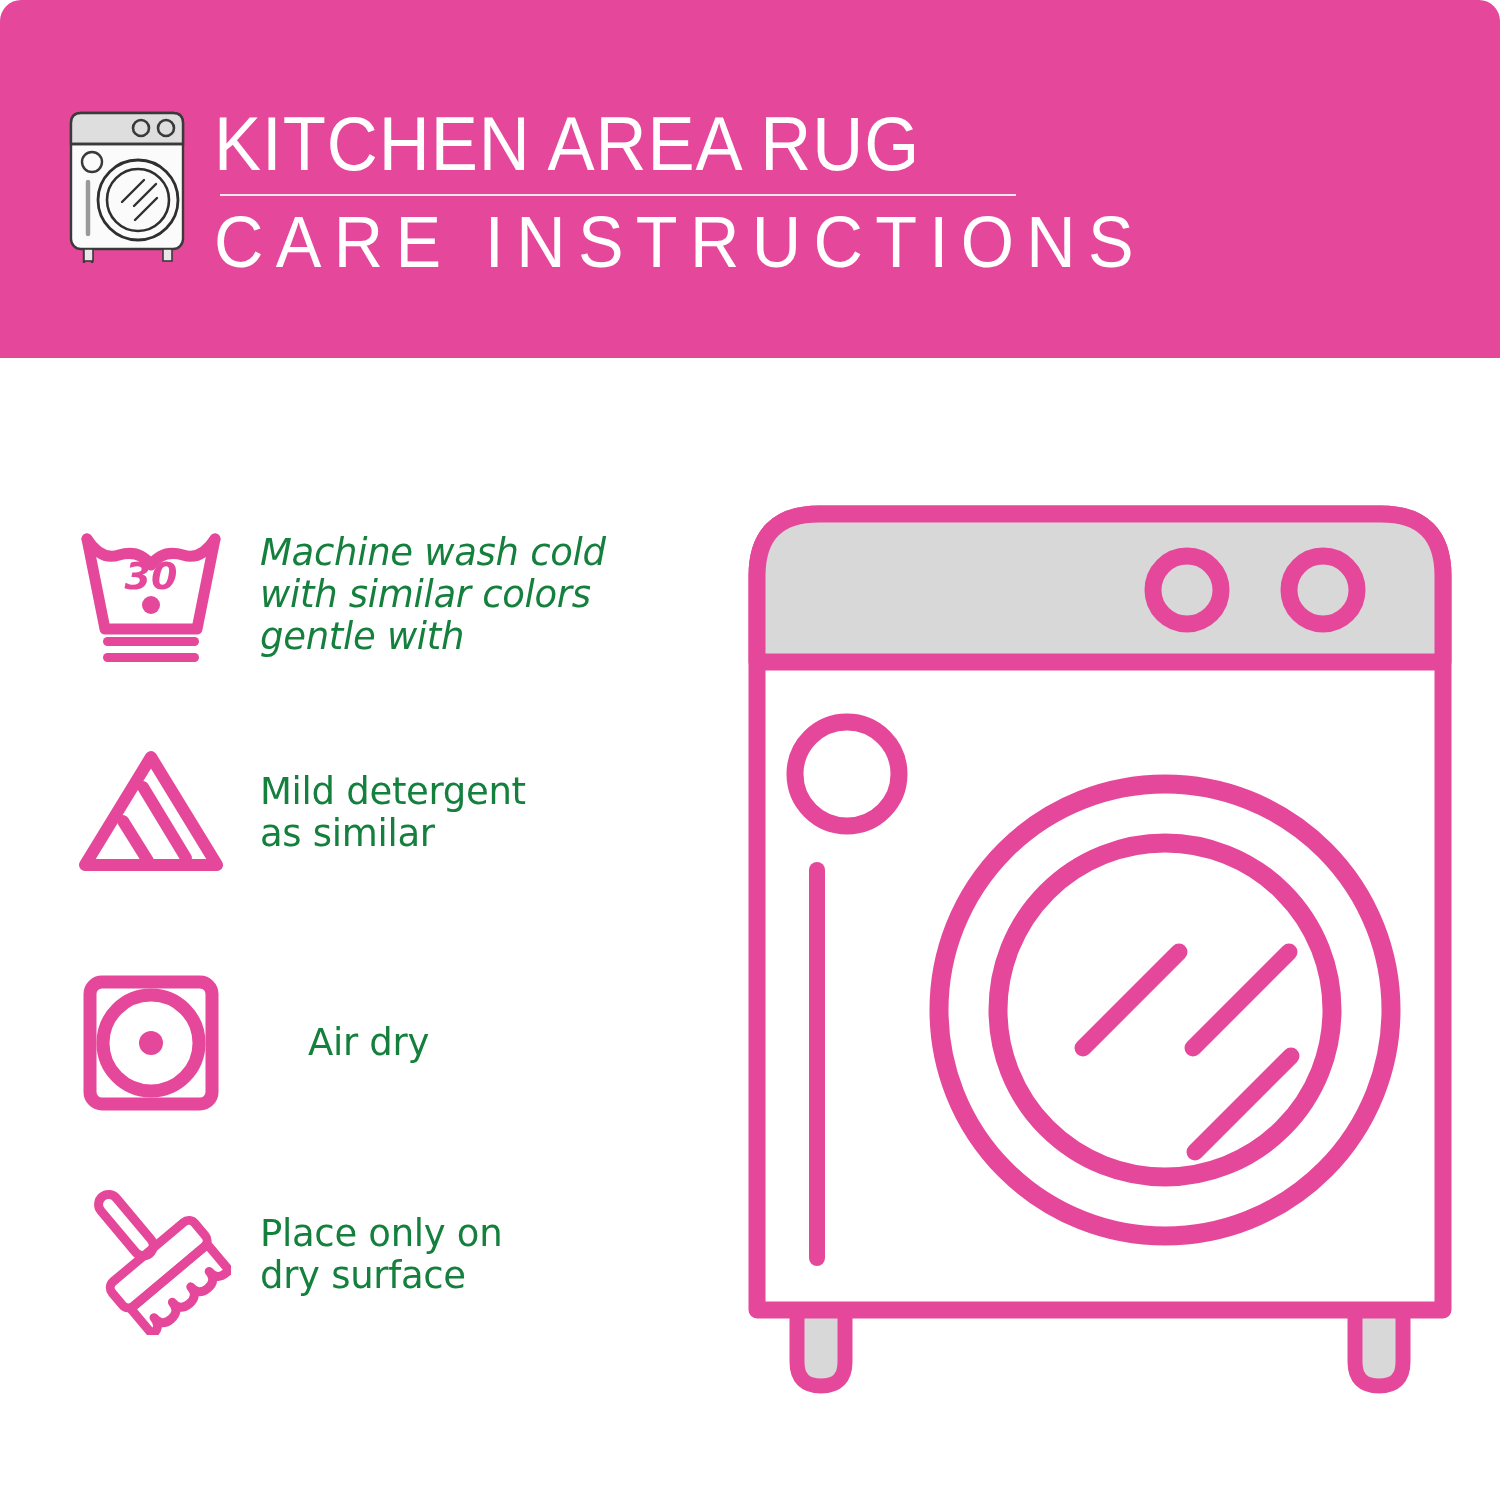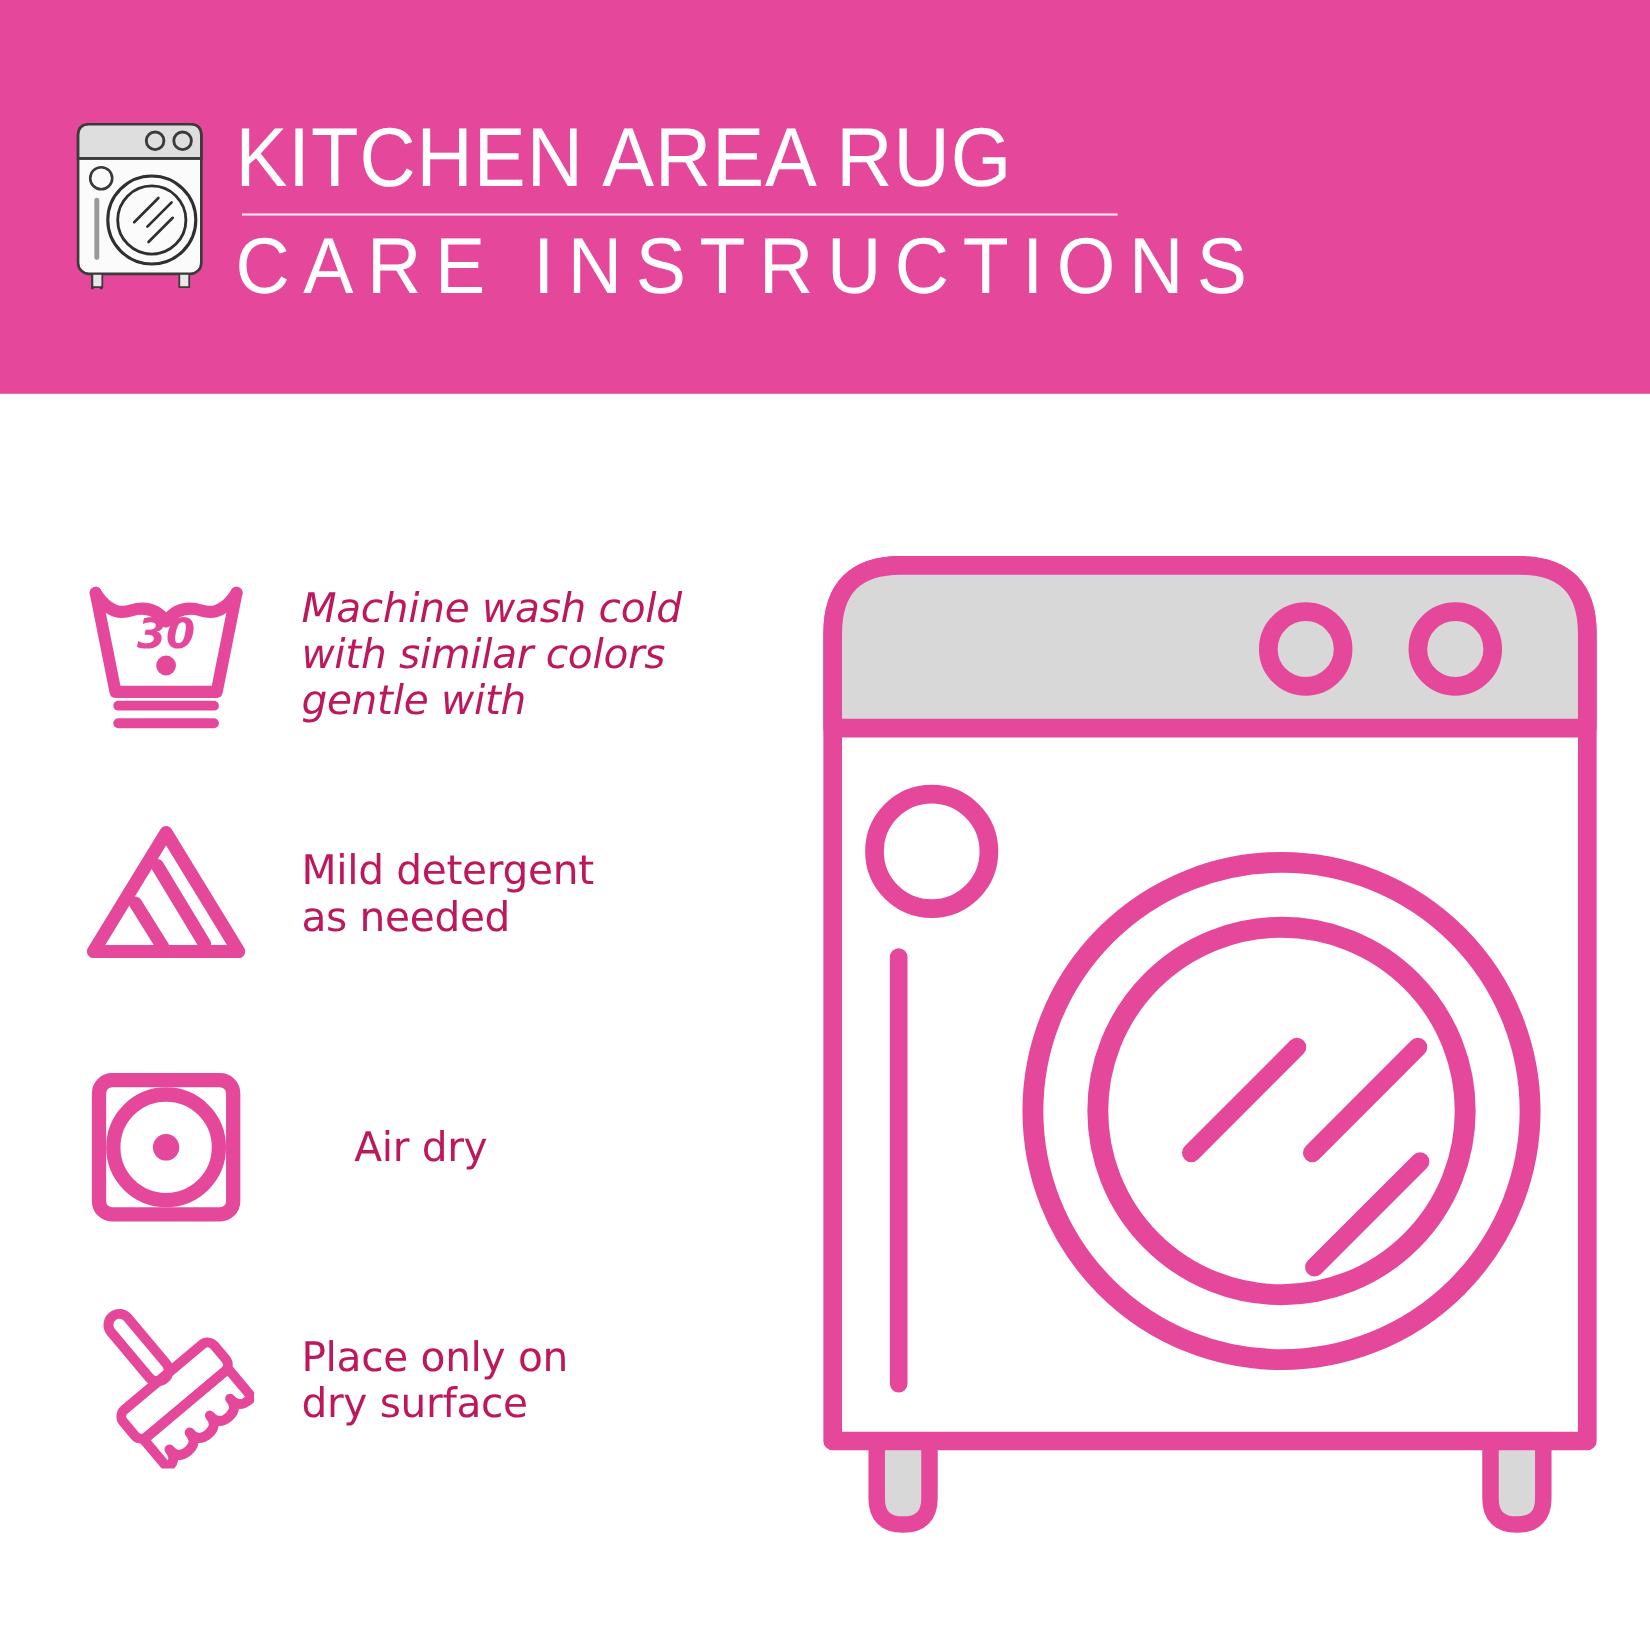--- a/index.html
+++ b/index.html
@@ -10,20 +10,21 @@
   }
   body {
     font-family: "Liberation Sans", sans-serif;
   }
   .canvas {
     position: relative;
     width: 1500px;
     height: 1500px;
     background: #ffffff;
     overflow: hidden;
+    border-radius: 21px;
   }
 
   
   .header {
     position: absolute;
     left: 0;
     top: 0;
     width: 1500px;
     height: 358px;
     background: #e5489b;
@@ -95,22 +96,22 @@
     height: 170px;
     display: flex;
     align-items: center;
     justify-content: center;
     margin-left: 62px;
   }
   .care-text {
     font-family: "DejaVu Sans", sans-serif;
     font-size: 37px;
     line-height: 42px;
-    color: #be185d;
-    margin-left: 34px;
+    color: #15803d;
+    margin-left: 20px;
     letter-spacing: -0.3px;
   }
   .washer-wrap {
     position: absolute;
     left: 735px;
     top: 480px;
     width: 730px;
     height: 960px;
   }
 </style>
@@ -184,21 +185,21 @@
         <svg viewBox="0 0 160 140" width="160" height="140">
 
           <path d="M80 14 L146 122 L14 122 Z" fill="none" stroke="#e5489b" stroke-width="12" stroke-linejoin="round"></path>
 
           <path d="M72 44 L115 115" fill="none" stroke="#e5489b" stroke-width="12" stroke-linecap="round"></path>
           <path d="M52 78 L77 118" fill="none" stroke="#e5489b" stroke-width="12" stroke-linecap="round"></path>
         </svg>
       </div>
       <div class="care-text">
         <div>Mild detergent</div>
-        <div>as needed</div>
+        <div>as similar</div>
       </div>
     </div>
 
     <div class="care-row care-row-2">
       <div class="care-icon">
         <svg viewBox="0 0 160 140" width="160" height="140">
           <rect x="19" y="9" width="122" height="122" rx="12" ry="12" fill="none" stroke="#e5489b" stroke-width="13"></rect>
           <circle cx="80" cy="70" r="48" fill="none" stroke="#e5489b" stroke-width="13"></circle>
           <circle cx="80" cy="70" r="12" fill="#e5489b"></circle>
         </svg>

